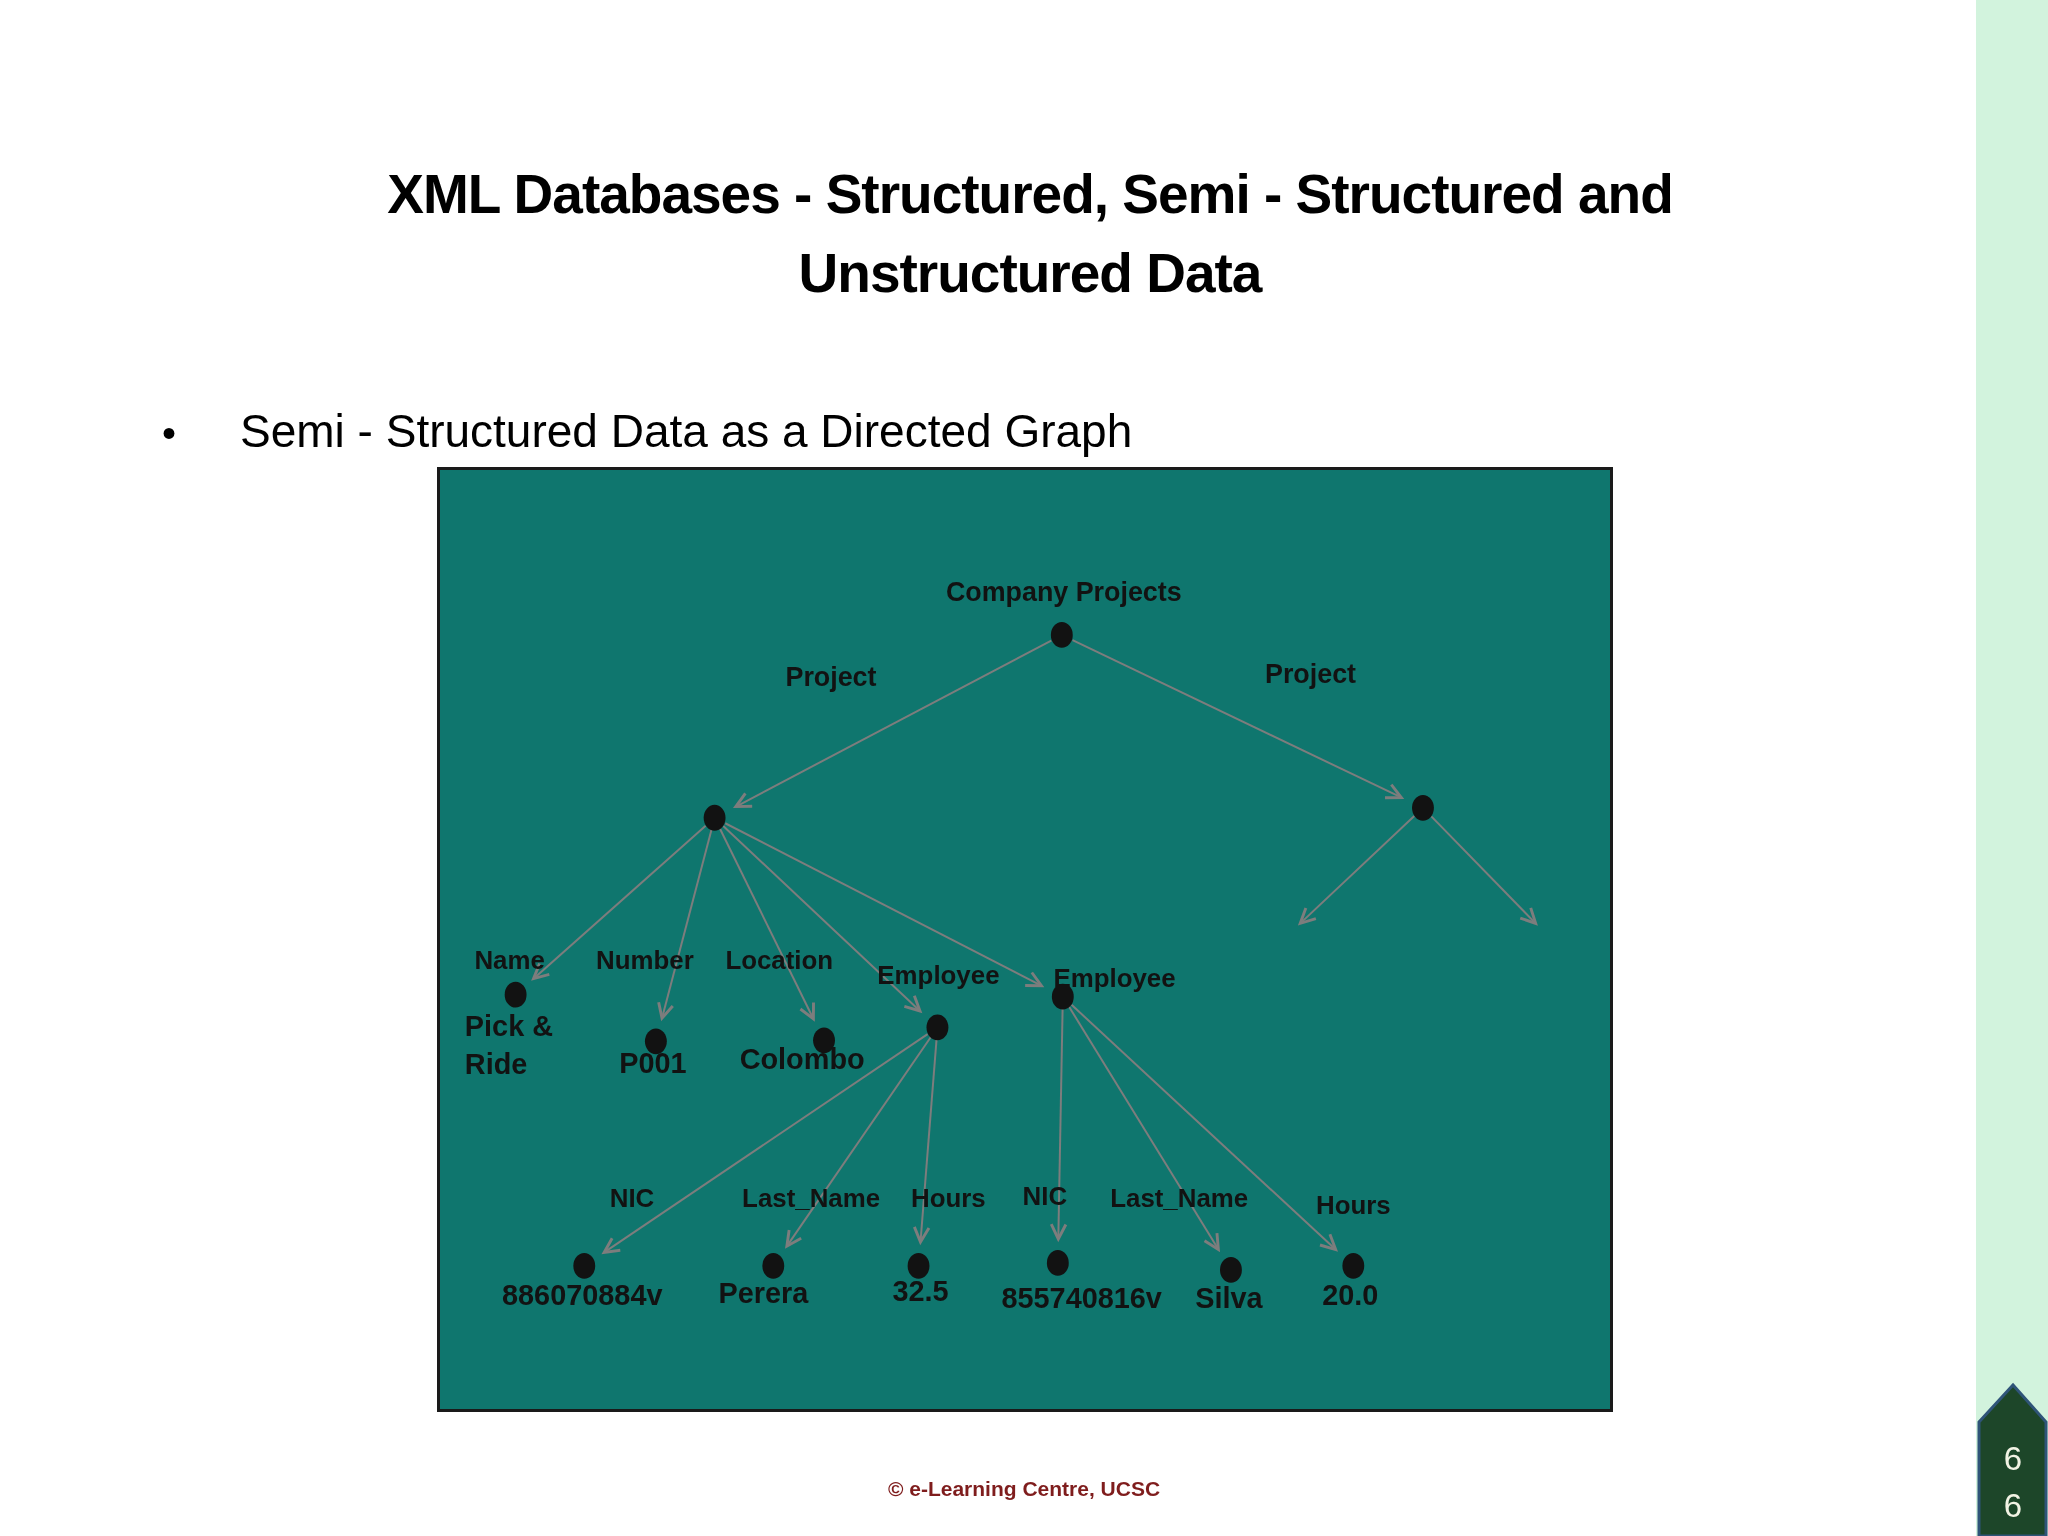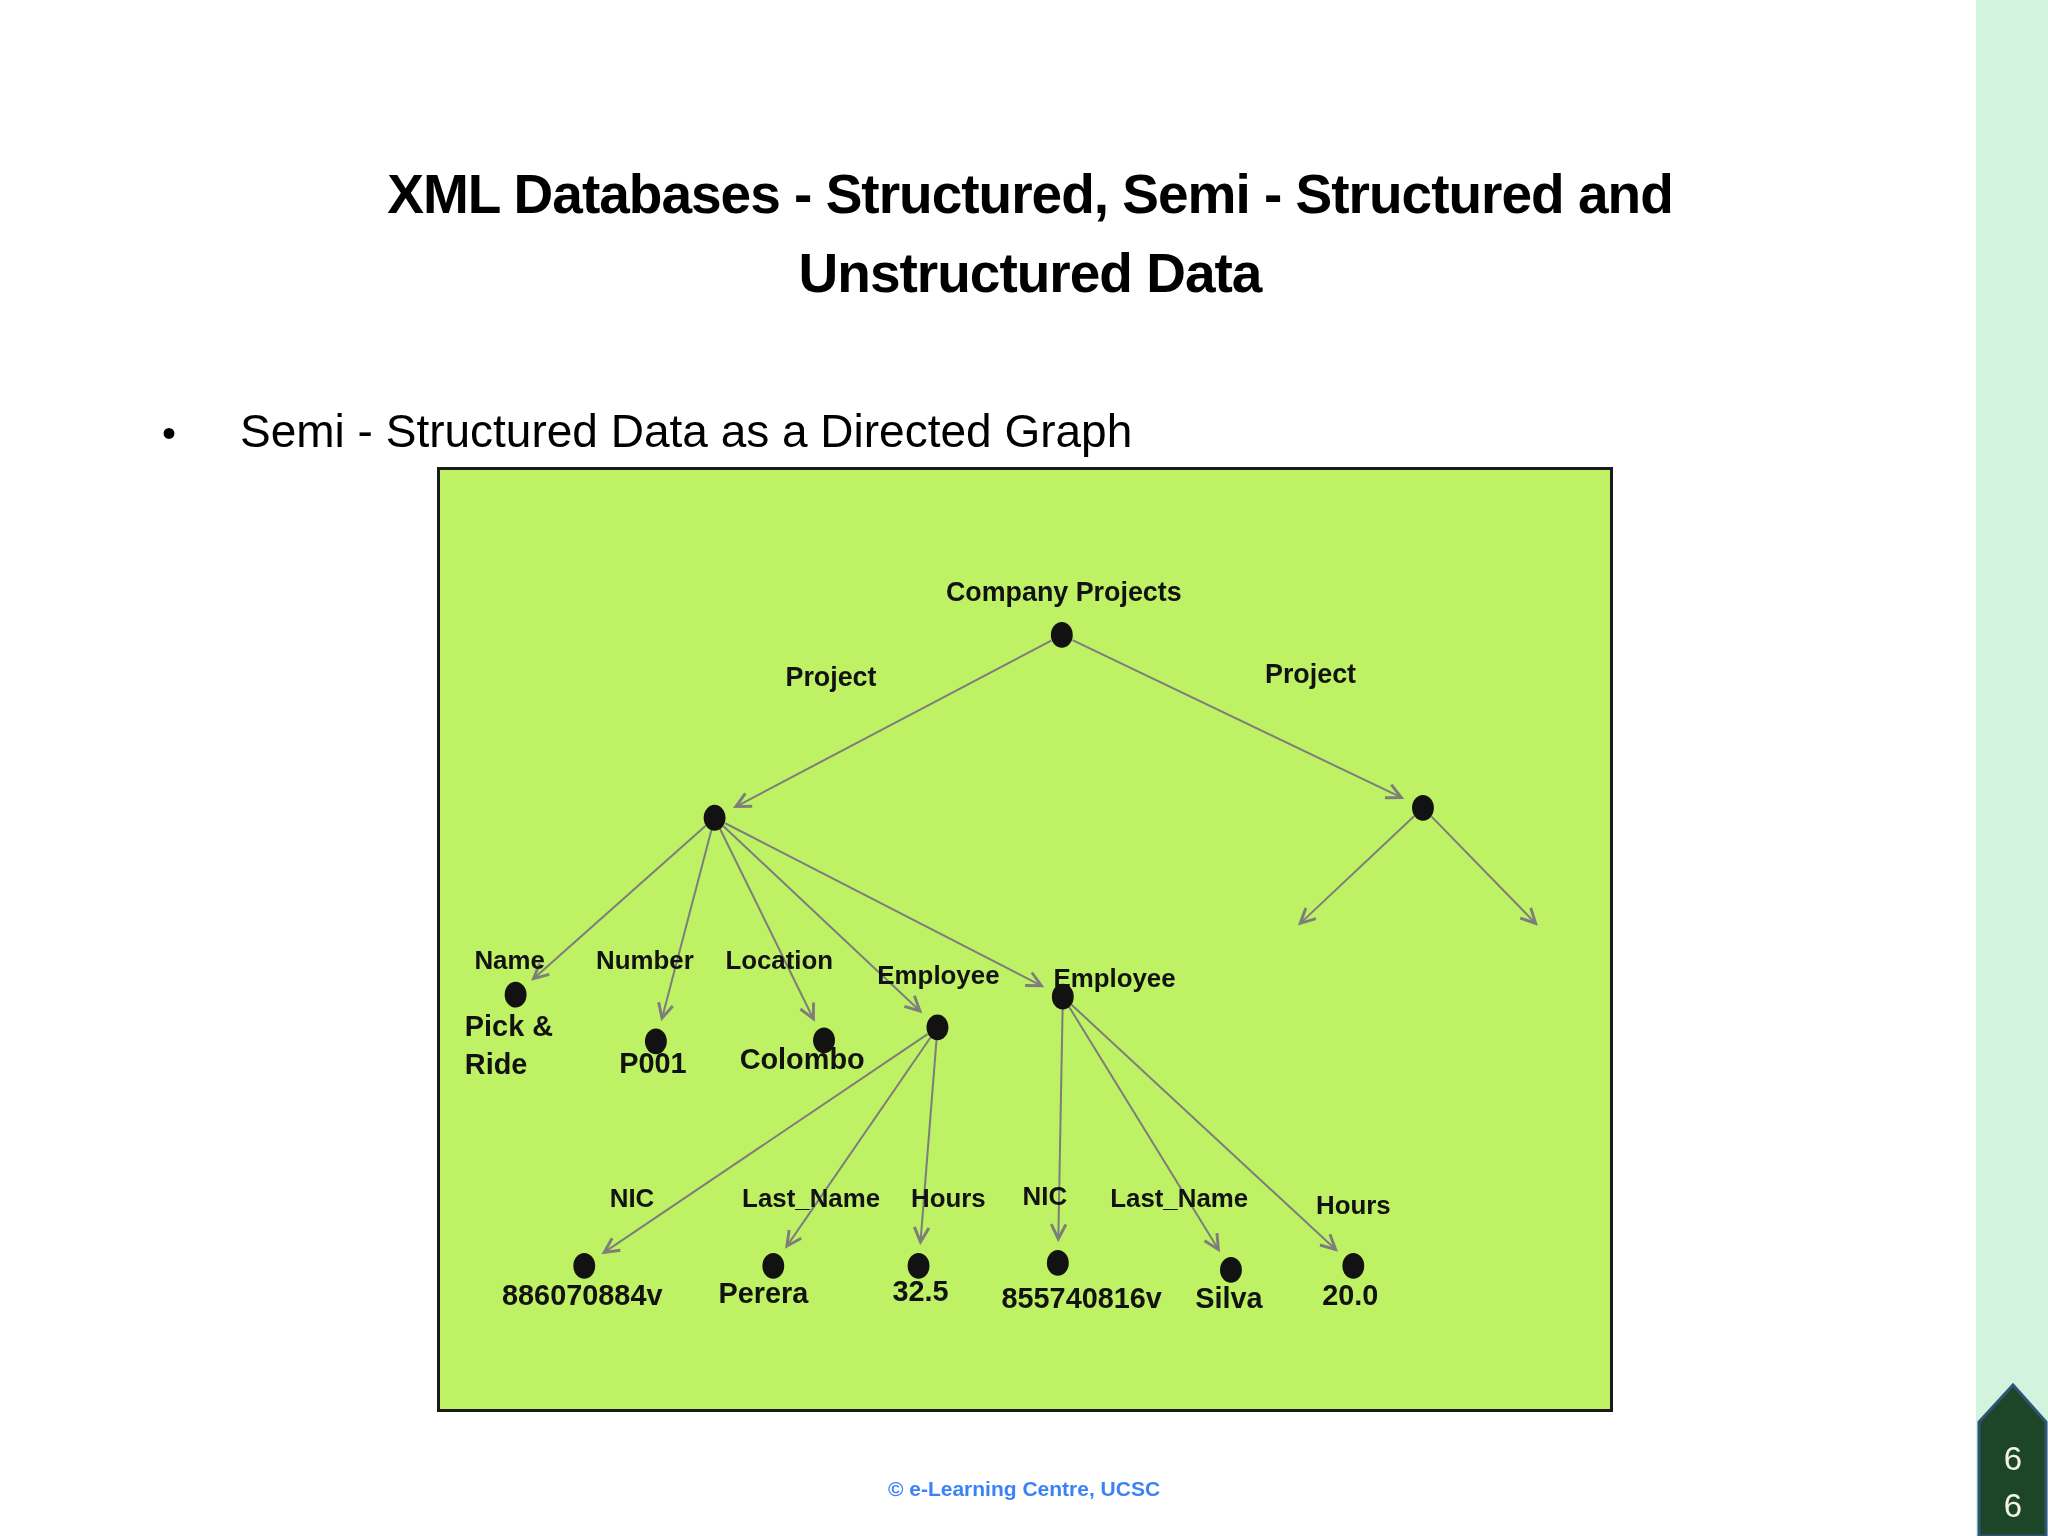--- a/index.html
+++ b/index.html
@@ -12,30 +12,30 @@
     text-align:center;font-weight:bold;font-size:55px;line-height:79px;
     letter-spacing:-1px;color:#000;
   }
   .bullet-row{
     position:absolute;left:162px;top:404px;display:flex;align-items:baseline;gap:64px;
     font-size:46px;color:#000;
   }
   .bullet-marker{font-size:40px;line-height:1.2;}
   .diagram-box{
     position:absolute;left:437px;top:467px;width:1170px;height:939px;
-    border:3px solid var(--border,#1a1a1a);background:#bef264;
+    border:3px solid var(--border,#1a1a1a);background:#0f766e;
   }
   .diagram-box svg{display:block;width:100%;height:100%;}
   svg text{font-family:"Liberation Sans",sans-serif;font-weight:bold;fill:var(--dtext,#121212);}
   svg .dot{fill:var(--node,#121212);}
   svg line{stroke:var(--edge,#7d7d7d);stroke-width:2;}
   #arrowhead path{stroke:var(--edge,#7d7d7d);}
   .footer{
     position:absolute;left:0;top:1477px;width:2048px;text-align:center;
-    font-weight:bold;font-size:21px;color:#3b82f6;
+    font-weight:bold;font-size:21px;color:#7f1d1d;
   }
   .page-strip{
     position:absolute;left:1976px;top:0;width:72px;height:1536px;
     background:var(--strip,#d2f3dd);
   }
   .page-badge{position:absolute;left:1976px;top:1380px;width:72px;height:156px;}
   .page-badge polygon{fill:var(--pent,#1d4629);stroke:var(--pentstroke,#2f5478);stroke-width:3;}
   .page-badge text{
     font-family:"Liberation Sans",sans-serif;font-size:33px;font-weight:400;
     fill:var(--penttext,#f2f3e4);text-anchor:middle;

